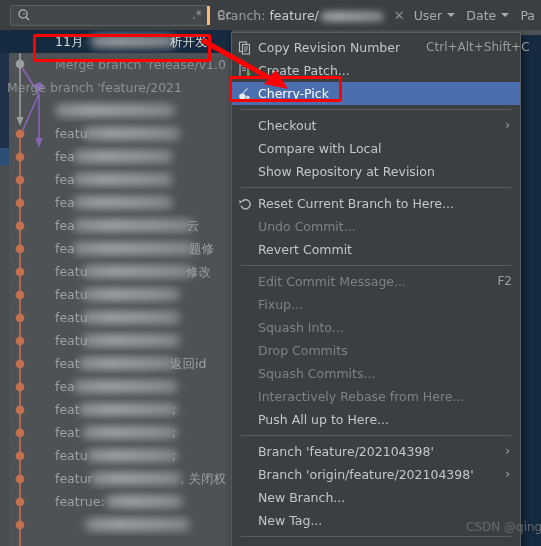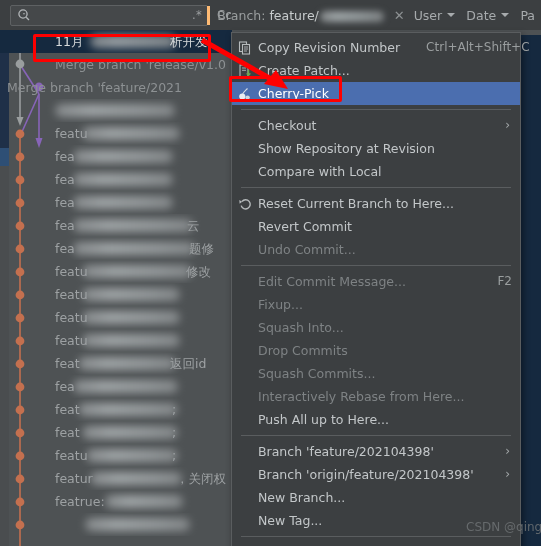--- a/index.html
+++ b/index.html
@@ -410,43 +410,43 @@
         <span class="lbl">Cherry-Pick</span>
       </div>
       <div class="sep"></div>
       <div class="mi">
         <span class="ico"></span>
         <span class="lbl">Checkout</span>
         <span class="arrow">›</span>
       </div>
       <div class="mi">
         <span class="ico"></span>
+        <span class="lbl">Compare with Local</span>
+      </div>
+      <div class="mi">
+        <span class="ico"></span>
         <span class="lbl">Show Repository at Revision</span>
-      </div>
-      <div class="mi">
-        <span class="ico"></span>
-        <span class="lbl">Compare with Local</span>
       </div>
       <div class="sep"></div>
       <div class="mi">
         <span class="ico">
           <svg width="14" height="14" viewBox="0 0 14 14">
             <path d="M4 4.5 A4.6 4.6 0 1 1 3.2 8.6" stroke="#b6babc" stroke-width="1.4" fill="none"></path>
             <polyline points="1.3,3 4.2,4.8 1.6,6.8" fill="#b6babc"></polyline>
           </svg>
         </span>
         <span class="lbl">Reset Current Branch to Here...</span>
       </div>
+      <div class="mi disabled">
+        <span class="ico"></span>
+        <span class="lbl">Undo Commit...</span>
+      </div>
       <div class="mi">
         <span class="ico"></span>
         <span class="lbl">Revert Commit</span>
-      </div>
-      <div class="mi disabled">
-        <span class="ico"></span>
-        <span class="lbl">Undo Commit...</span>
       </div>
       <div class="sep"></div>
       <div class="mi disabled">
         <span class="ico"></span>
         <span class="lbl">Edit Commit Message...</span>
         <span class="accel">F2</span>
       </div>
       <div class="mi disabled">
         <span class="ico"></span>
         <span class="lbl">Fixup...</span>

